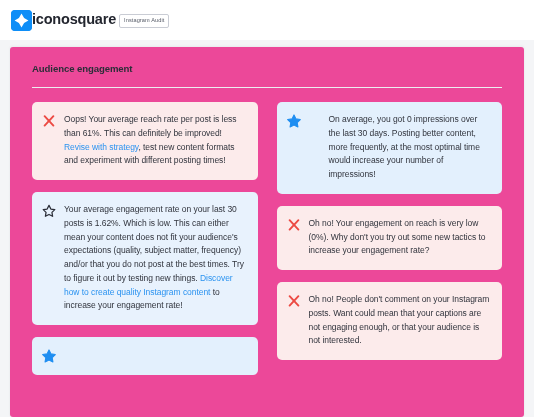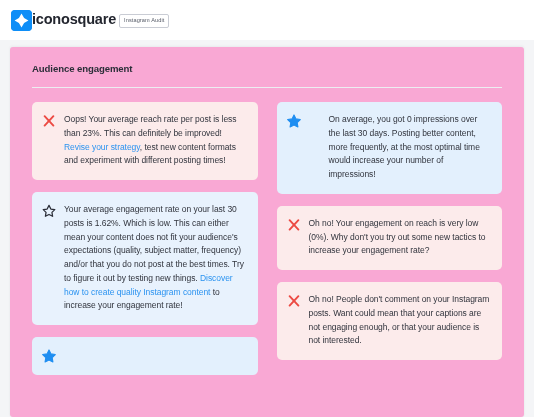--- a/index.html
+++ b/index.html
@@ -64,21 +64,21 @@
 
   
   .page-bg {
     height: 377px;
     background: #f4f5f7;
     padding: 7px 10px 0 10px;
   }
 
   
   .panel {
-    background: #f9a8d4;
+    background: #ec4899;
     border-radius: 3px;
     box-shadow: 0 -1px 3px rgba(40,46,60,0.055),
                 0 1px 2px rgba(40,46,60,0.04);
     height: 100%;
     overflow: hidden;
     padding: 0 22px;
   }
 
   .panel-title {
     font-size: 9.6px;
@@ -156,21 +156,21 @@
 
     <div class="grid">
       <div class="col" id="col-left">
           <div class="card negative">
             <span class="card-icon">
               <svg viewBox="0 0 14 14" aria-hidden="true">
                 <path d="M2.6 2.2 L11.4 11.6" stroke="#ec4a43" stroke-width="1.9" stroke-linecap="round" fill="none"></path>
                 <path d="M11.4 2.2 L2.6 11.6" stroke="#ec4a43" stroke-width="1.9" stroke-linecap="round" fill="none"></path>
               </svg>
             </span>
-            <div class="card-text"><span>Oops! Your average reach rate per post is less than 23%. This can definitely be improved! </span><span class="link">Revise your strategy</span><span>, test new content formats and experiment with different posting times!</span></div>
+            <div class="card-text"><span>Oops! Your average reach rate per post is less than 61%. This can definitely be improved! </span><span class="link">Revise with strategy</span><span>, test new content formats and experiment with different posting times!</span></div>
           </div>
           <div class="card neutral">
             <span class="card-icon">
               <svg viewBox="0 0 14 14" aria-hidden="true">
                 <path d="M7 1.4 L8.85 5.05 L12.8 5.6 L9.95 8.4 L10.6 12.3 L7 10.45 L3.4 12.3 L4.05 8.4 L1.2 5.6 L5.15 5.05 Z" fill="none" stroke="#2b2e38" stroke-width="1.25" stroke-linejoin="round"></path>
               </svg>
             </span>
             <div class="card-text"><span>Your average engagement rate on your last 30 posts is 1.62%. Which is low. This can either mean your content does not fit your audience's expectations (quality, subject matter, frequency) and/or that you do not post at the best times. Try to figure it out by testing new things. </span><span class="link">Discover how to create quality Instagram content</span><span> to increase your engagement rate!</span></div>
           </div>
           <div class="card positive">

